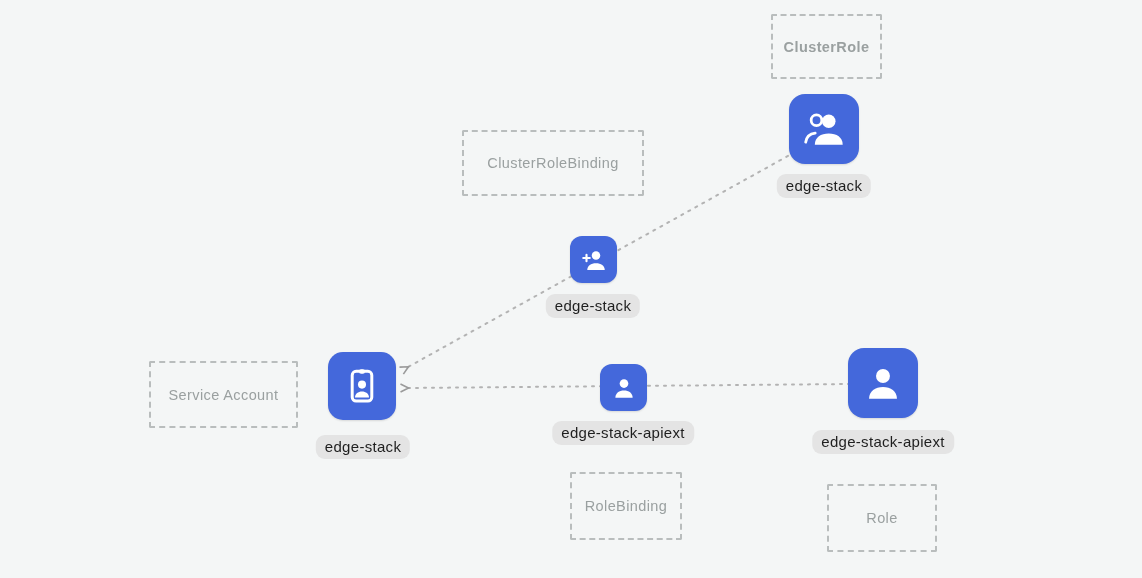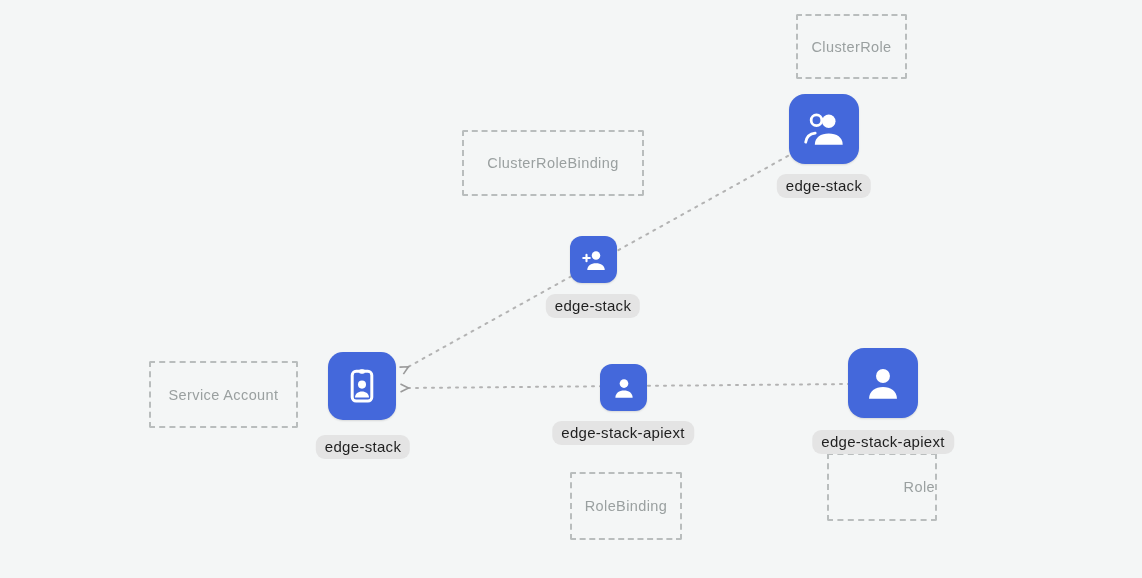--- a/index.html
+++ b/index.html
@@ -66,37 +66,37 @@
   <svg class="edges" viewBox="0 0 1142 578">
     <defs>
       <marker id="arrow" markerWidth="12" markerHeight="12" refX="2.5" refY="5" orient="auto" markerUnits="userSpaceOnUse">
         <path d="M10 1 L2 5 L10 9" fill="none" stroke="#9a9a9a" stroke-width="1.6"></path>
       </marker>
     </defs>
     <path d="M795 152 L408 367" fill="none" stroke="#b3b3b3" stroke-width="2" stroke-dasharray="2 6" stroke-linecap="round" marker-end="url(#arrow)"></path>
     <path d="M850 384 L408 388" fill="none" stroke="#b3b3b3" stroke-width="2" stroke-dasharray="2 6" stroke-linecap="round" marker-end="url(#arrow)"></path>
   </svg>
 
-  <div class="dashed-box" style="left:796px;top:14px;width:111px;height:65px;">
+  <div class="dashed-box" style="left:771px;top:14px;width:111px;height:65px;font-weight:bold;">
     <span>ClusterRole</span>
   </div>
 
   <div class="dashed-box" style="left:462px;top:130px;width:182px;height:66px;">
     <span>ClusterRoleBinding</span>
   </div>
 
   <div class="dashed-box" style="left:570px;top:472px;width:112px;height:68px;">
     <span>RoleBinding</span>
   </div>
 
   <div class="dashed-box" style="left:149px;top:361px;width:149px;height:67px;">
     <span>Service Account</span>
   </div>
 
-  <div class="dashed-box" style="left:827px;top:453px;width:110px;height:68px;justify-content:flex-end;">
+  <div class="dashed-box" style="left:827px;top:484px;width:110px;height:68px;">
     <span>Role</span>
   </div>
 
   <div class="node lg" style="left:789px;top:94px;">
     <svg width="44" height="44" viewBox="0 0 24 24">
       <circle cx="14.6" cy="7.8" r="3.7" fill="#ffffff"></circle>
       <path d="M7 20.6c0-4 3.3-6.1 7.6-6.1s7.6 2.1 7.6 6.1z" fill="#ffffff"></path>
       <circle cx="7.9" cy="7.2" r="2.9" fill="none" stroke="#ffffff" stroke-width="1.5"></circle>
       <path d="M2 19.2c.4-3 2.4-4.7 5.2-5" fill="none" stroke="#ffffff" stroke-width="1.5" stroke-linecap="round"></path>
     </svg>

